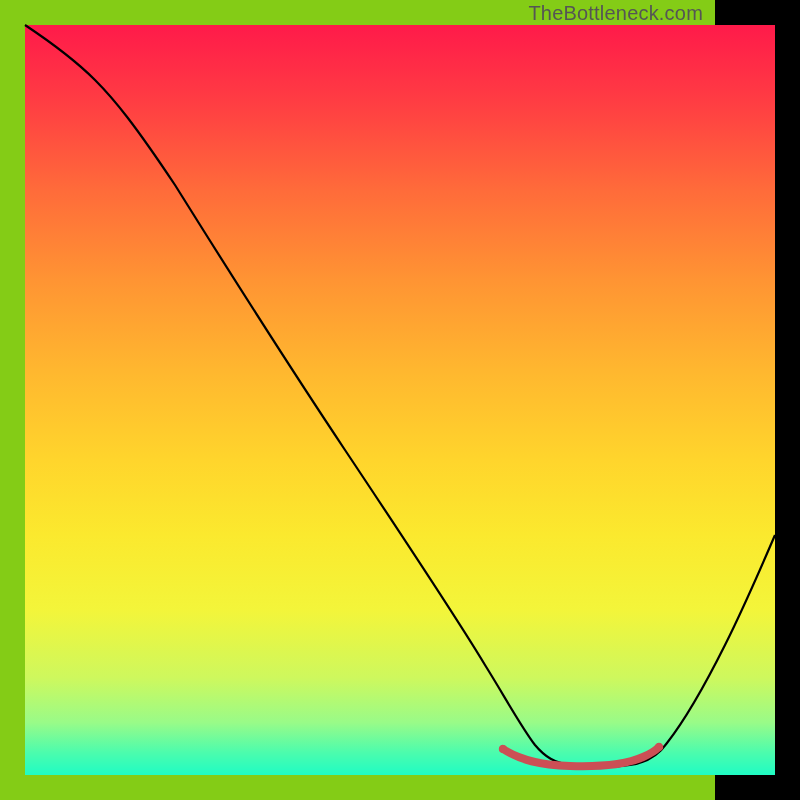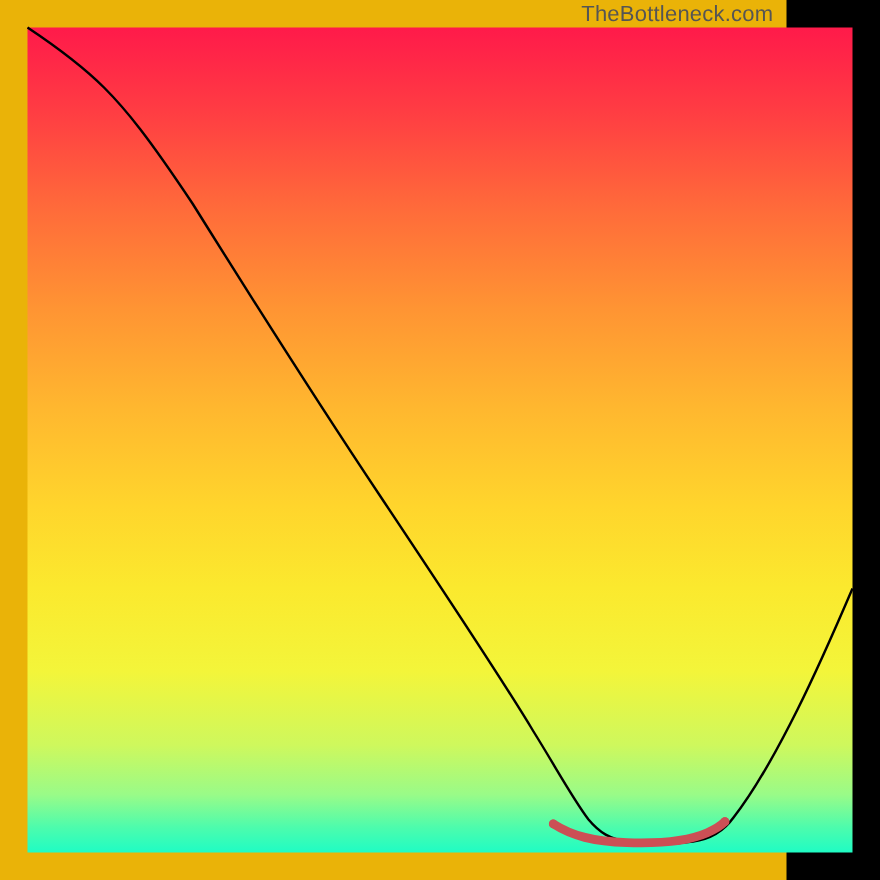--- a/index.html
+++ b/index.html
@@ -7,21 +7,21 @@
     padding: 0;
     width: 800px;
     height: 800px;
     background: #000;
     font-family: Arial, Helvetica, sans-serif;
   }
   .container {
     position: relative;
     width: 715px;
     height: 800px;
-    background: #eab308;
+    background: #84cc16;
   }
   .plot-area {
     position: absolute;
     left: 25px;
     top: 25px;
     width: 750px;
     height: 750px;
     background: linear-gradient(to bottom,
       #ff1a4a 0%,
       #ff3c43 10%,

